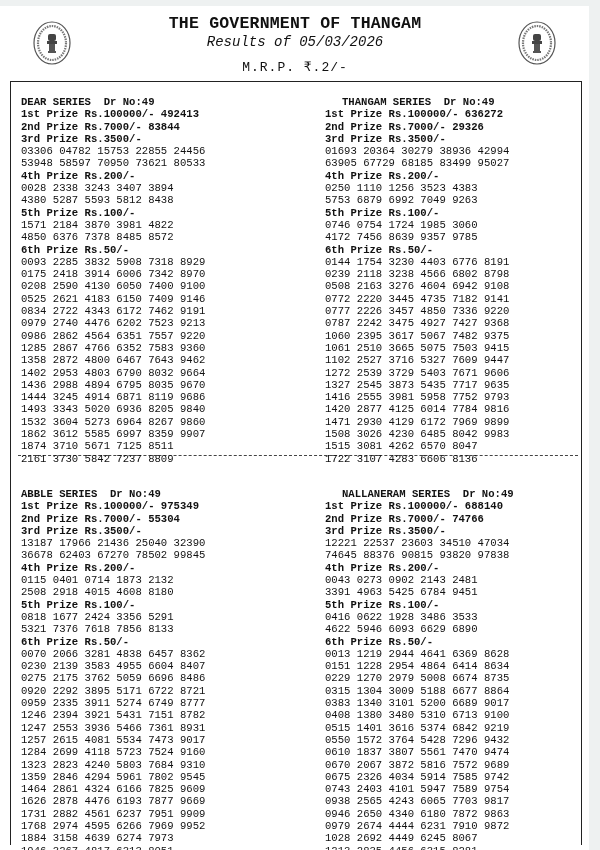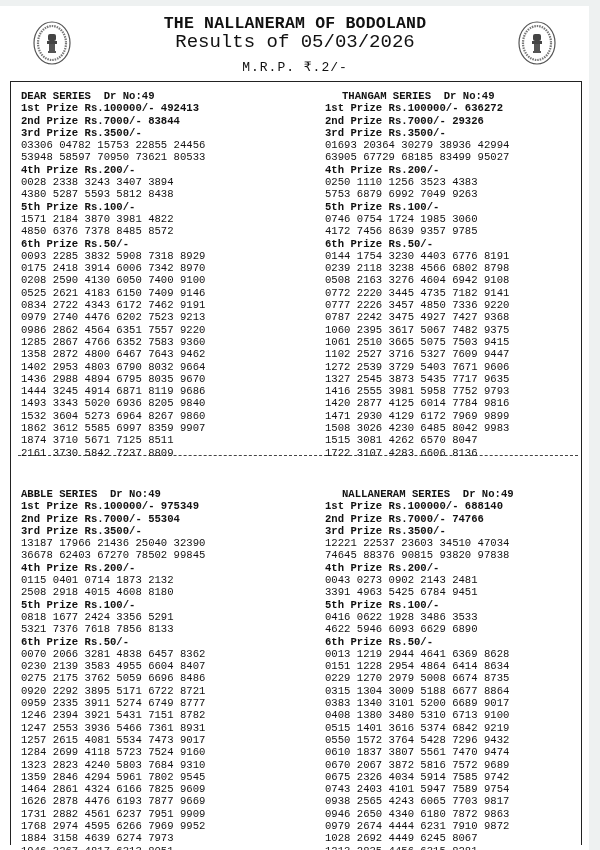--- a/index.html
+++ b/index.html
@@ -6,33 +6,33 @@
   body {
     width:600px; height:850px; overflow:hidden; position:relative;
     background:#ffffff;
     font-family:"Liberation Mono", "DejaVu Sans Mono", monospace;
     color:#111;
   }
   .right-strip { position:absolute; left:589px; top:0; width:11px; height:850px; background:#eef1f1; }
   .top-strip { position:absolute; left:0; top:0; width:600px; height:6px; background:#eef1f1; }
   .header { position:absolute; left:0; top:14px; width:590px; text-align:center; }
   .title { font-weight:bold; font-size:16.5px; letter-spacing:0.2px; line-height:20px; }
-  .subtitle { font-size:19px; line-height:17px; }
+  .subtitle { font-size:14px; line-height:17px;font-style:italic; }
   .mrp { font-size:13px; line-height:16px; letter-spacing:1px;margin-top:9px; }
   .emblem { position:absolute; top:20px; width:40px; height:46px; }
   .emblem.left { left:32px; }
   .emblem.right { left:517px; }
   .box { position:absolute; left:10px; top:81px; width:570px; height:763px; border:1.5px solid #222; border-bottom:none; }
   .col { position:absolute; font-size:10.6px; line-height:12.3px; font-weight:bold; white-space:pre; }
   .col .row { height:12.3px; }
   .col .head { font-weight:bold; }
   .col .num { font-weight:normal; }
   .col.c1 { left:21px; }
   .col.c2 { left:325px; }
-  .col.top { top:90px; }
+  .col.top { top:96px; }
   .col.bot { top:488px; }
   .col.c2.top .series, .col.c2.bot .series { padding-left:17px; }
   .sep { position:absolute; left:18px; top:455px; width:560px; border-top:1.2px dashed #444; }
 </style>
 </head>
 <body>
 
 <div class="top-strip"></div>
 <div class="right-strip"></div>
 
@@ -47,21 +47,21 @@
 <svg class="emblem right" viewBox="0 0 40 46">
   <ellipse cx="20" cy="23" rx="18" ry="21" fill="none" stroke="#555" stroke-width="1.2"></ellipse>
   <ellipse cx="20" cy="23" rx="14" ry="17" fill="none" stroke="#777" stroke-width="2.2" stroke-dasharray="1.5 1"></ellipse>
   <rect x="16" y="14" width="8" height="7" rx="2" fill="#444"></rect>
   <rect x="15" y="21" width="10" height="3" fill="#444"></rect>
   <rect x="17" y="24" width="6" height="7" fill="#555"></rect>
   <rect x="16" y="31" width="8" height="2" fill="#555"></rect>
 </svg>
 
 <div class="header">
-  <div class="title">THE NALLANERAM OF BODOLAND</div>
+  <div class="title">THE GOVERNMENT OF THANGAM</div>
   <div class="subtitle">Results of 05/03/2026</div>
   <div class="mrp">M.R.P.  ₹.2/-</div>
 </div>
 
 <div class="box"></div>
 <div class="sep"></div>
 
 <div class="col c1 top"><div class="row head series">DEAR SERIES  Dr No:49</div><div class="row head">1st Prize Rs.100000/- 492413</div><div class="row head">2nd Prize Rs.7000/- 83844</div><div class="row head">3rd Prize Rs.3500/-</div><div class="row num">03306 04782 15753 22855 24456</div><div class="row num">53948 58597 70950 73621 80533</div><div class="row head">4th Prize Rs.200/-</div><div class="row num">0028 2338 3243 3407 3894</div><div class="row num">4380 5287 5593 5812 8438</div><div class="row head">5th Prize Rs.100/-</div><div class="row num">1571 2184 3870 3981 4822</div><div class="row num">4850 6376 7378 8485 8572</div><div class="row head">6th Prize Rs.50/-</div><div class="row num">0093 2285 3832 5908 7318 8929</div><div class="row num">0175 2418 3914 6006 7342 8970</div><div class="row num">0208 2590 4130 6050 7400 9100</div><div class="row num">0525 2621 4183 6150 7409 9146</div><div class="row num">0834 2722 4343 6172 7462 9191</div><div class="row num">0979 2740 4476 6202 7523 9213</div><div class="row num">0986 2862 4564 6351 7557 9220</div><div class="row num">1285 2867 4766 6352 7583 9360</div><div class="row num">1358 2872 4800 6467 7643 9462</div><div class="row num">1402 2953 4803 6790 8032 9664</div><div class="row num">1436 2988 4894 6795 8035 9670</div><div class="row num">1444 3245 4914 6871 8119 9686</div><div class="row num">1493 3343 5020 6936 8205 9840</div><div class="row num">1532 3604 5273 6964 8267 9860</div><div class="row num">1862 3612 5585 6997 8359 9907</div><div class="row num">1874 3710 5671 7125 8511</div><div class="row num">2161 3730 5842 7237 8809</div></div>
 <div class="col c2 top"><div class="row head series">THANGAM SERIES  Dr No:49</div><div class="row head">1st Prize Rs.100000/- 636272</div><div class="row head">2nd Prize Rs.7000/- 29326</div><div class="row head">3rd Prize Rs.3500/-</div><div class="row num">01693 20364 30279 38936 42994</div><div class="row num">63905 67729 68185 83499 95027</div><div class="row head">4th Prize Rs.200/-</div><div class="row num">0250 1110 1256 3523 4383</div><div class="row num">5753 6879 6992 7049 9263</div><div class="row head">5th Prize Rs.100/-</div><div class="row num">0746 0754 1724 1985 3060</div><div class="row num">4172 7456 8639 9357 9785</div><div class="row head">6th Prize Rs.50/-</div><div class="row num">0144 1754 3230 4403 6776 8191</div><div class="row num">0239 2118 3238 4566 6802 8798</div><div class="row num">0508 2163 3276 4604 6942 9108</div><div class="row num">0772 2220 3445 4735 7182 9141</div><div class="row num">0777 2226 3457 4850 7336 9220</div><div class="row num">0787 2242 3475 4927 7427 9368</div><div class="row num">1060 2395 3617 5067 7482 9375</div><div class="row num">1061 2510 3665 5075 7503 9415</div><div class="row num">1102 2527 3716 5327 7609 9447</div><div class="row num">1272 2539 3729 5403 7671 9606</div><div class="row num">1327 2545 3873 5435 7717 9635</div><div class="row num">1416 2555 3981 5958 7752 9793</div><div class="row num">1420 2877 4125 6014 7784 9816</div><div class="row num">1471 2930 4129 6172 7969 9899</div><div class="row num">1508 3026 4230 6485 8042 9983</div><div class="row num">1515 3081 4262 6570 8047</div><div class="row num">1722 3107 4283 6606 8136</div></div>
 <div class="col c1 bot"><div class="row head series">ABBLE SERIES  Dr No:49</div><div class="row head">1st Prize Rs.100000/- 975349</div><div class="row head">2nd Prize Rs.7000/- 55304</div><div class="row head">3rd Prize Rs.3500/-</div><div class="row num">13187 17966 21436 25040 32390</div><div class="row num">36678 62403 67270 78502 99845</div><div class="row head">4th Prize Rs.200/-</div><div class="row num">0115 0401 0714 1873 2132</div><div class="row num">2508 2918 4015 4608 8180</div><div class="row head">5th Prize Rs.100/-</div><div class="row num">0818 1677 2424 3356 5291</div><div class="row num">5321 7376 7618 7856 8133</div><div class="row head">6th Prize Rs.50/-</div><div class="row num">0070 2066 3281 4838 6457 8362</div><div class="row num">0230 2139 3583 4955 6604 8407</div><div class="row num">0275 2175 3762 5059 6696 8486</div><div class="row num">0920 2292 3895 5171 6722 8721</div><div class="row num">0959 2335 3911 5274 6749 8777</div><div class="row num">1246 2394 3921 5431 7151 8782</div><div class="row num">1247 2553 3936 5466 7361 8931</div><div class="row num">1257 2615 4081 5534 7473 9017</div><div class="row num">1284 2699 4118 5723 7524 9160</div><div class="row num">1323 2823 4240 5803 7684 9310</div><div class="row num">1359 2846 4294 5961 7802 9545</div><div class="row num">1464 2861 4324 6166 7825 9609</div><div class="row num">1626 2878 4476 6193 7877 9669</div><div class="row num">1731 2882 4561 6237 7951 9909</div><div class="row num">1768 2974 4595 6266 7969 9952</div><div class="row num">1884 3158 4639 6274 7973</div><div class="row num">1946 3267 4817 6313 8051</div></div>

